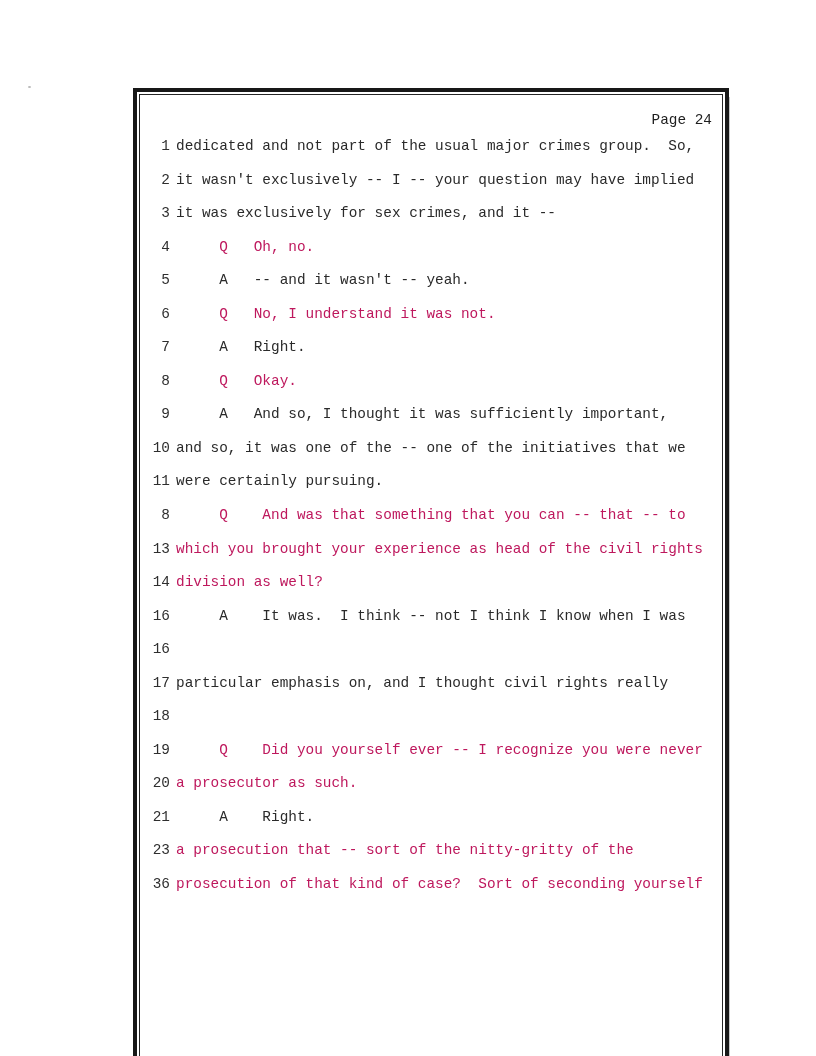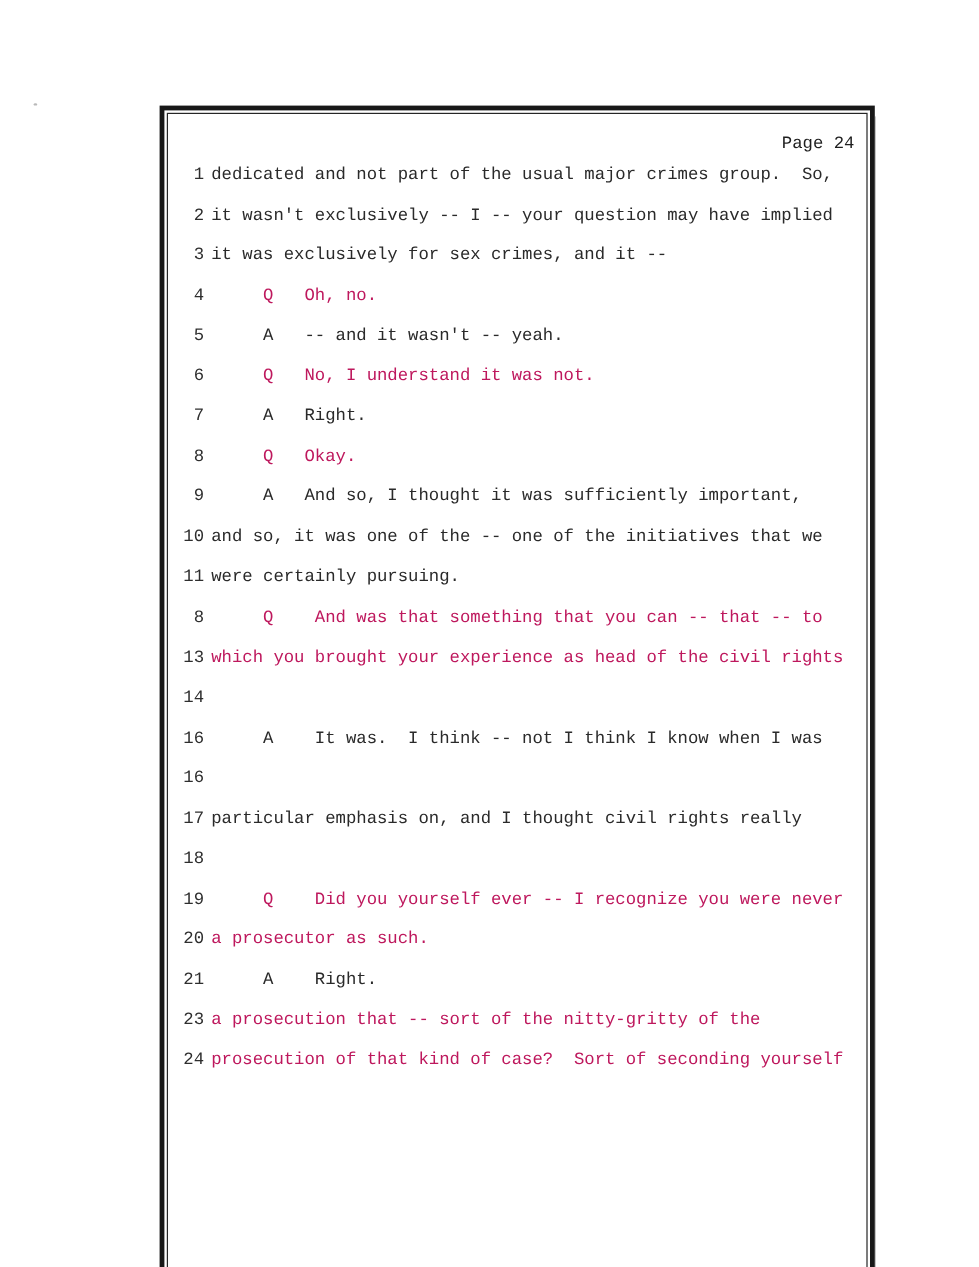--- a/index.html
+++ b/index.html
@@ -136,20 +136,21 @@
           <div class="line bold">
     <span class="num">8</span>
     <span class="txt">     Q    And was that something that you can -- that -- to</span>
   </div>
           <div class="line bold">
     <span class="num">13</span>
     <span class="txt">which you brought your experience as head of the civil rights</span>
   </div>
           <div class="line bold">
     <span class="num">14</span>
+    <span class="txt">division as well?</span>
   </div>
           <div class="line">
     <span class="num">16</span>
     <span class="txt">     A    It was.  I think -- not I think I know when I was</span>
   </div>
           <div class="line">
     <span class="num">16</span>
   </div>
           <div class="line">
     <span class="num">17</span>
@@ -168,19 +169,19 @@
   </div>
           <div class="line">
     <span class="num">21</span>
     <span class="txt">     A    Right.</span>
   </div>
           <div class="line bold">
     <span class="num">23</span>
     <span class="txt">a prosecution that -- sort of the nitty-gritty of the</span>
   </div>
           <div class="line bold">
-    <span class="num">24</span>
+    <span class="num">36</span>
     <span class="txt">prosecution of that kind of case?  Sort of seconding yourself</span>
   </div>
         </div>
     </div>
   </div>
 </div>
 
 </body></html>

